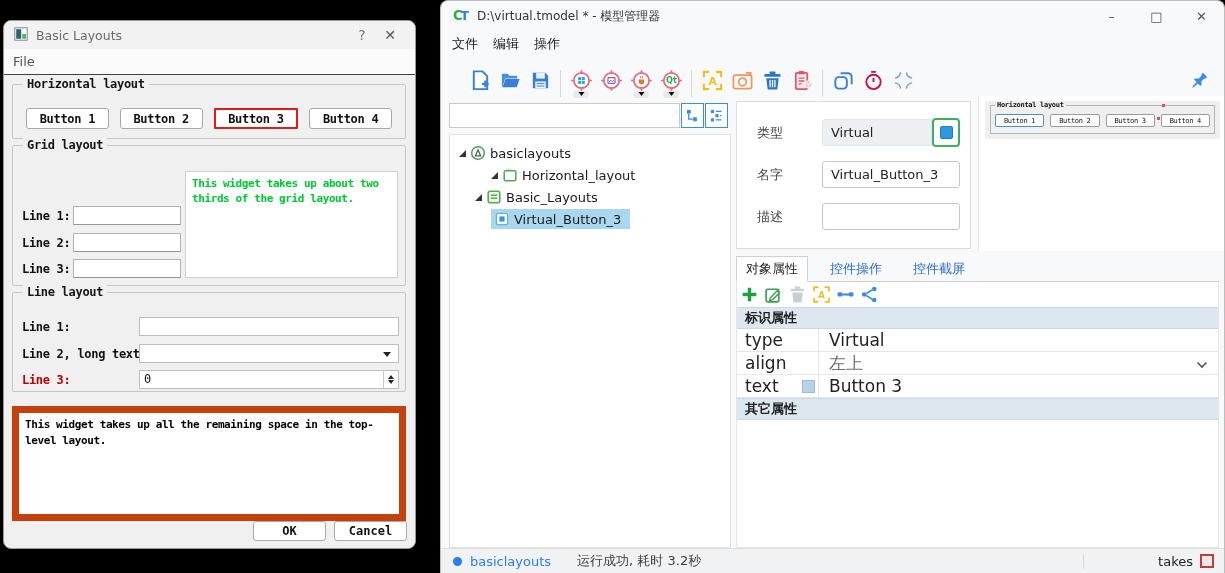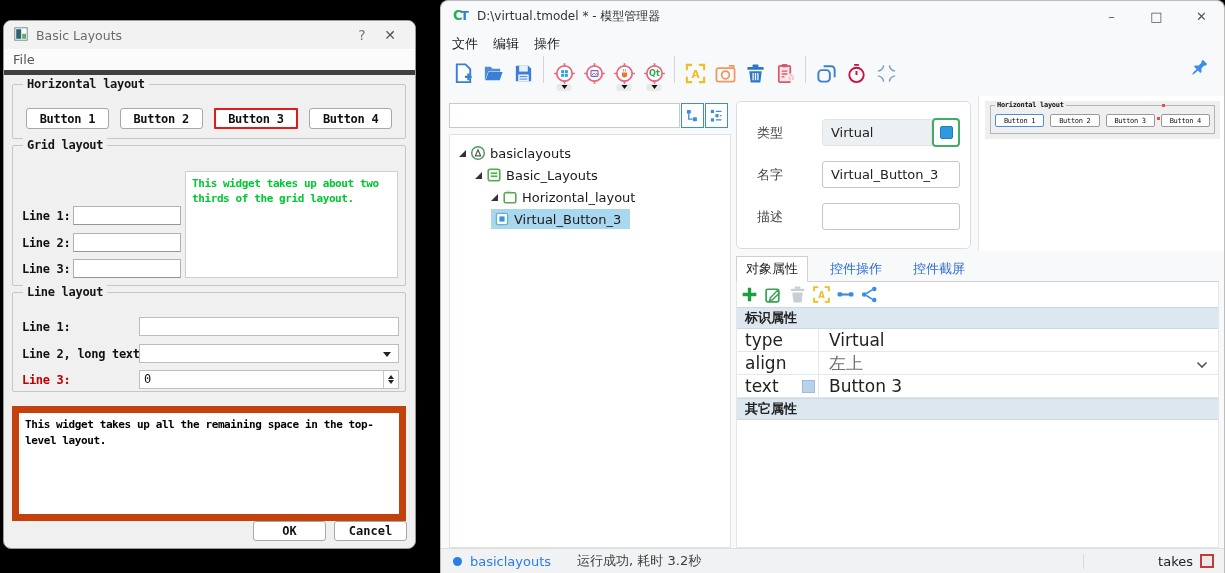--- a/index.html
+++ b/index.html
@@ -6,21 +6,21 @@
   html,body{width:1225px;height:573px}
   body{background:#000;position:relative;overflow:hidden;font-family:"DejaVu Sans",sans-serif;-webkit-font-smoothing:antialiased}
 
   
   .lw{position:absolute;left:3px;top:20px;width:413px;height:529px;background:#f0f0f0;
       border:1px solid #9a9a9a;border-radius:8px;box-shadow:0 10px 30px rgba(0,0,0,.6);overflow:hidden}
   .lw-title{height:28px;display:flex;align-items:center;padding:0 10px;background:#f2f2f2}
   .lw-title .ttl{margin-left:8px;font-size:12.5px;color:#6b6b6b;flex:1}
   .lw-help{width:26px;text-align:center;color:#777;font-size:14px;cursor:default}
   .lw-close{width:30px;text-align:center;color:#555;font-size:14px}
-  .lw-menu{height:26px;background:#fbfbfb;border-bottom:5px solid #404040;display:flex;align-items:center;padding-left:9px;font-size:13px;color:#565656}
+  .lw-menu{height:26px;background:#fbfbfb;border-bottom:1px solid #404040;display:flex;align-items:center;padding-left:9px;font-size:13px;color:#565656}
 
   .grp{position:absolute;border:1px solid #c6c6c6;border-radius:2px}
   .grp-t{position:absolute;top:-8px;left:10px;background:#f0f0f0;padding:0 4px;
          font:bold 12px "DejaVu Sans Mono",monospace;color:#151515;letter-spacing:-.3px;white-space:nowrap}
   #g1{left:8px;top:63px;width:394px;height:55px}
   .hl-btns{position:absolute;left:13px;right:13px;top:23px;display:flex;gap:11px}
   .qbtn{flex:1;height:21px;background:#fff;border:1px solid #a8a8a8;border-radius:3px;
         display:flex;align-items:center;justify-content:center;
         font:bold 12px "DejaVu Sans Mono",monospace;letter-spacing:-.3px;color:#111}
   .qbtn.red{border:2px solid #e01b1b;border-radius:1px}
@@ -48,21 +48,21 @@
   #ok{left:249px}#cancel{left:330px}
 
   
   .rw{position:absolute;left:440px;top:0;width:785px;height:573px;background:#f7f9fb;
       border:1px solid #bdbdbd;border-bottom:none;border-radius:8px 8px 0 0;overflow:hidden}
   .rw-title{height:30px;display:flex;align-items:center;padding-left:12px;font-size:12px;color:#333;position:relative}
   .rw-title .ttl{margin-left:7px}
   .winctl{position:absolute;right:0;top:0;height:30px;display:flex}
   .winctl span{width:45px;display:flex;align-items:center;justify-content:center;color:#555;font-size:13px}
   .rw-menu{height:25px;display:flex;align-items:center;gap:15px;padding-left:11px;font-size:13px;color:#1c1c1c}
-  .rw-toolbar{height:41px;display:flex;align-items:flex-start;padding-left:7px;position:relative}
+  .rw-toolbar{height:41px;display:flex;align-items:flex-end;padding-left:24px;position:relative}
   .ti{width:30px;height:34px;display:flex;align-items:center;justify-content:center;position:relative}
   .ti svg{width:23px;height:23px}
   .tsep{width:1px;height:27px;background:#d6d6d6;margin:0 5px}
   .dd{position:absolute;bottom:-1px;left:50%;transform:translateX(-50%);width:15px;height:7px;background:#e9e9e9;border-radius:2px;display:flex;align-items:flex-start;justify-content:center}
   .dd i{display:block;width:0;height:0;border:3px solid transparent;border-top:4px solid #111;margin-top:1px}
   .pinbtn{margin-left:auto;margin-right:13px}
   .pinbtn svg{width:24px;height:24px}
 
   .search{position:absolute;left:8px;top:102px;width:231px;height:25px;background:#fff;border:1px solid #c9c9c9;font-size:13px;padding:3px 6px;color:#333}
   .sbtn{position:absolute;top:102px;width:23px;height:25px;background:#fff;border:1px solid #3d8ce0;display:flex;align-items:center;justify-content:center}
@@ -72,21 +72,21 @@
   .tree{position:absolute;left:8px;top:133px;width:282px;height:414px;background:#fff;border:1px solid #e2e2e2;padding-top:7px;font-size:13px;color:#1b1b1b}
   .trow{height:22px;display:flex;align-items:center}
   .texp{width:13px;display:flex;align-items:center;justify-content:center}
   .texp i{display:block;width:0;height:0;border-bottom:7px solid #333;border-left:7px solid transparent}
   .ticon{width:16px;height:16px;margin:0 4px 0 1px}
   .ticon svg{width:16px;height:16px;display:block}
   .lv0{padding-left:6px}.lv1{padding-left:22px}.lv2{padding-left:38px}.lv3{padding-left:41px}
   .selwrap{display:flex;align-items:center;background:#a9d7ef;height:20px;padding:0 9px 0 3px}
   .selwrap .ticon{margin:0 4px 0 0}
 
-  .fpanel{position:absolute;left:295px;top:100px;width:235px;height:148px;background:#fff;border:1px solid #dcdcdc;border-radius:5px}
+  .fpanel{position:absolute;left:295px;top:100px;width:235px;height:148px;background:#fff;border:1px solid #dcdcdc;border-radius:0}
   .flabel{position:absolute;left:20px;font-size:13px;color:#444}
   .ftype{position:absolute;left:85px;top:17px;width:110px;height:27px;background:#edf0f3;border:1px solid #e2e5e8;border-radius:3px 0 0 3px;display:flex;align-items:center;padding-left:8px;font-size:13px;color:#222}
   .fbtn{position:absolute;left:195px;top:16px;width:28px;height:29px;background:#fff;border:2px solid #3fae62;border-radius:4px;display:flex;align-items:center;justify-content:center}
   .fbtn i{display:block;width:13px;height:13px;background:#2f99e0;border:1px solid #1f7cc0;border-radius:2px}
   .finput{position:absolute;left:85px;width:138px;height:27px;background:#fff;border:1px solid #c6c6c6;border-radius:3px;display:flex;align-items:center;padding-left:8px;font-size:13px;color:#222}
 
   .prev{position:absolute;left:537px;top:95px;width:247px;height:155px;background:#fff;border-left:1px solid #e5e5e5}
   .shot{position:absolute;left:6px;top:5px;width:235px;height:38px;background:#efefef}
   .mgrp{position:absolute;left:5px;top:4px;right:5px;bottom:5px;border:1px solid #b5b5b5}
   .mgrp-t{position:absolute;top:-5px;left:4px;background:#efefef;padding:0 2px;font:bold 7px "DejaVu Sans Mono",monospace;letter-spacing:-.3px;color:#111;white-space:nowrap}
@@ -352,43 +352,43 @@
           <i></i>
         </span>
       <span class="ticon">
           <svg viewBox="0 0 16 16">
             <circle cx="8" cy="8" r="6.3" fill="#fff" stroke="#4a9e62" stroke-width="1.5"></circle>
             <path d="M8 4.8l2.6 6H5.4z" fill="none" stroke="#555" stroke-width="1.2"></path>
           </svg>
         </span>
       <span>basiclayouts</span>
     </div>
+    <div class="trow lv2">
+      <span class="texp">
+          <i></i>
+        </span>
+      <span class="ticon">
+          <svg viewBox="0 0 16 16">
+            <rect x="4" y="1.6" width="5.2" height="3.2" rx="0.8" fill="#cfe8c8"></rect>
+            <rect x="2.2" y="3.8" width="11.6" height="10" rx="1.5" fill="#fff" stroke="#56aa52" stroke-width="1.6"></rect>
+          </svg>
+        </span>
+      <span>Horizontal_layout</span>
+    </div>
     <div class="trow lv1">
       <span class="texp">
           <i></i>
         </span>
       <span class="ticon">
           <svg viewBox="0 0 16 16">
             <rect x="2.2" y="2.2" width="11.6" height="11.6" rx="2" fill="#eef7ee" stroke="#56aa52" stroke-width="1.6"></rect>
             <path d="M4.8 6.2h6.4M4.8 9.2h6.4" stroke="#56aa52" stroke-width="1.4"></path>
           </svg>
         </span>
       <span>Basic_Layouts</span>
-    </div>
-    <div class="trow lv2">
-      <span class="texp">
-          <i></i>
-        </span>
-      <span class="ticon">
-          <svg viewBox="0 0 16 16">
-            <rect x="4" y="1.6" width="5.2" height="3.2" rx="0.8" fill="#cfe8c8"></rect>
-            <rect x="2.2" y="3.8" width="11.6" height="10" rx="1.5" fill="#fff" stroke="#56aa52" stroke-width="1.6"></rect>
-          </svg>
-        </span>
-      <span>Horizontal_layout</span>
     </div>
     <div class="trow lv3">
       <span class="selwrap">
         <span class="ticon">
             <svg viewBox="0 0 16 16">
               <rect x="2.4" y="2.4" width="11.2" height="11.2" rx="1.5" fill="#fff" stroke="#6fb0c9" stroke-width="1.4"></rect>
               <rect x="5.4" y="5.4" width="5.2" height="5.2" fill="#2f99e0"></rect>
             </svg>
           </span>
         <span>Virtual_Button_3</span>

